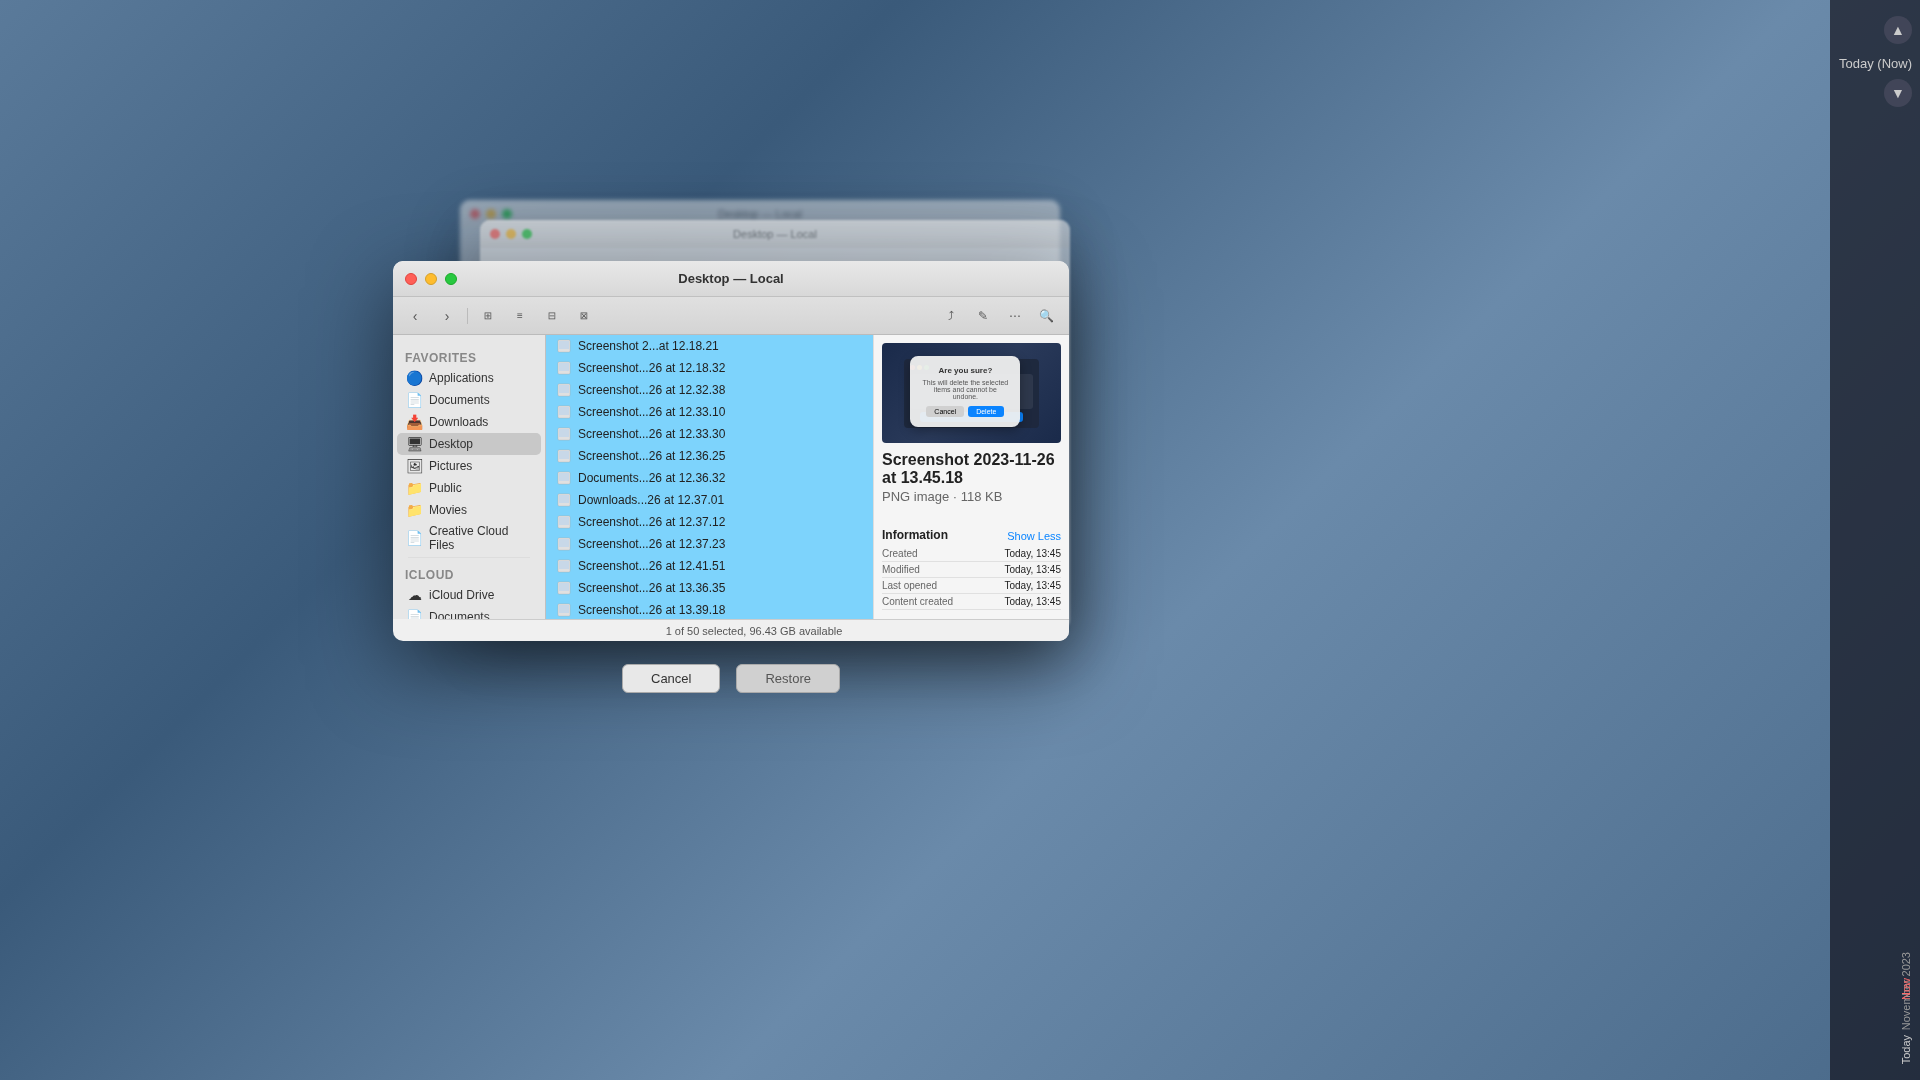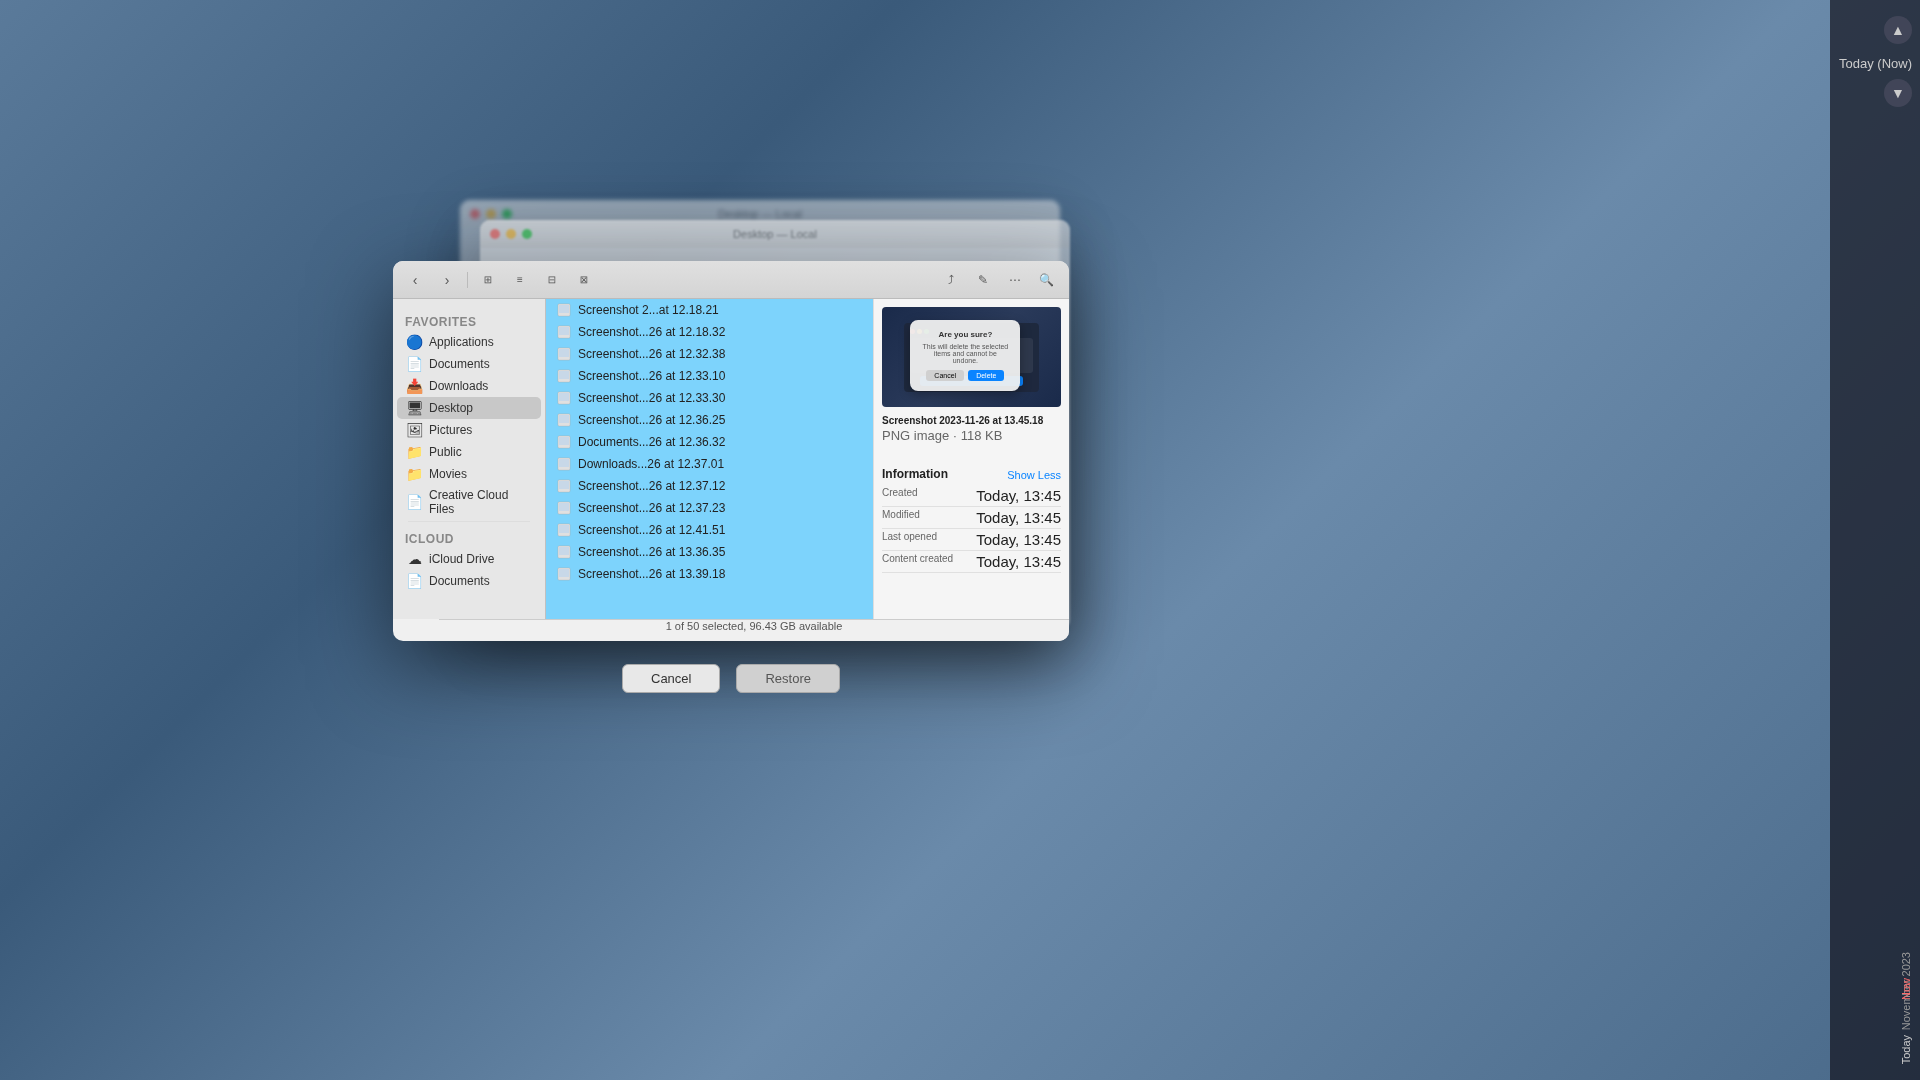--- a/index.html
+++ b/index.html
@@ -228,21 +228,21 @@
     .preview-dialog-btn {
       padding: 2px 8px;
       border-radius: 3px;
       font-size: 7px;
       border: none;
     }
     .btn-cancel-d { background: #d0d0d0; }
     .btn-ok-d { background: #0a84ff; color: white; }
 
     .preview-filename {
-      font-size: 10px;
+      font-size: 16px;
       font-weight: 600;
       color: #222;
       margin-bottom: 2px;
       word-break: break-all;
     }
     .preview-filetype {
       font-size: 13px;
       color: #666;
       margin-bottom: 24px;
     }
@@ -264,28 +264,28 @@
       cursor: pointer;
     }
 
     .info-row {
       display: flex;
       justify-content: space-between;
       padding: 2px 0;
       border-bottom: 1px solid #e0e0e0;
     }
     .info-label { font-size: 10px; color: #666; }
-    .info-value { font-size: 15px; color: #222; text-align: right; }
+    .info-value { font-size: 10px; color: #222; text-align: right; }
 
     .status-bar {
       height: 22px;
       background: #f0f0f0;
       border-top: 1px solid #ccc;
       display: flex;
-      align-items: flex-start;
+      align-items: center;
       justify-content: center;
       font-size: 11px;
       color: #555;
       margin-left: 46px;
     }
 
     .action-btn {
       padding: 6px 28px;
       border-radius: 6px;
       font-size: 13px;
@@ -380,20 +380,26 @@
   <div style="height:28px; background: linear-gradient(180deg,#e8e8e8,#d8d8d8); border-radius:10px 10px 0 0; display:flex; align-items:center; padding:0 10px; gap:6px;">
     <div style="width:10px;height:10px;border-radius:50%;background:#ff5f57;"></div>
     <div style="width:10px;height:10px;border-radius:50%;background:#febc2e;"></div>
     <div style="width:10px;height:10px;border-radius:50%;background:#28c840;"></div>
     <span style="position:absolute;left:50%;transform:translateX(-50%);font-size:11px;color:#555;">Desktop — Local</span>
   </div>
 </div>
 
 <div class="finder-window">
 
+  <div class="finder-titlebar">
+    <div class="traffic-light tl-red"></div>
+    <div class="traffic-light tl-yellow"></div>
+    <div class="traffic-light tl-green"></div>
+    <span class="finder-title">Desktop — Local</span>
+  </div>
 
   <div class="finder-toolbar">
     <button class="toolbar-btn">‹</button>
     <button class="toolbar-btn">›</button>
     <div class="toolbar-sep"></div>
     <button class="toolbar-btn" style="font-size:10px;">⊞</button>
     <button class="toolbar-btn" style="font-size:10px;">≡</button>
     <button class="toolbar-btn" style="font-size:10px;">⊟</button>
     <button class="toolbar-btn" style="font-size:10px;">⊠</button>
     <div style="flex:1;"></div>

